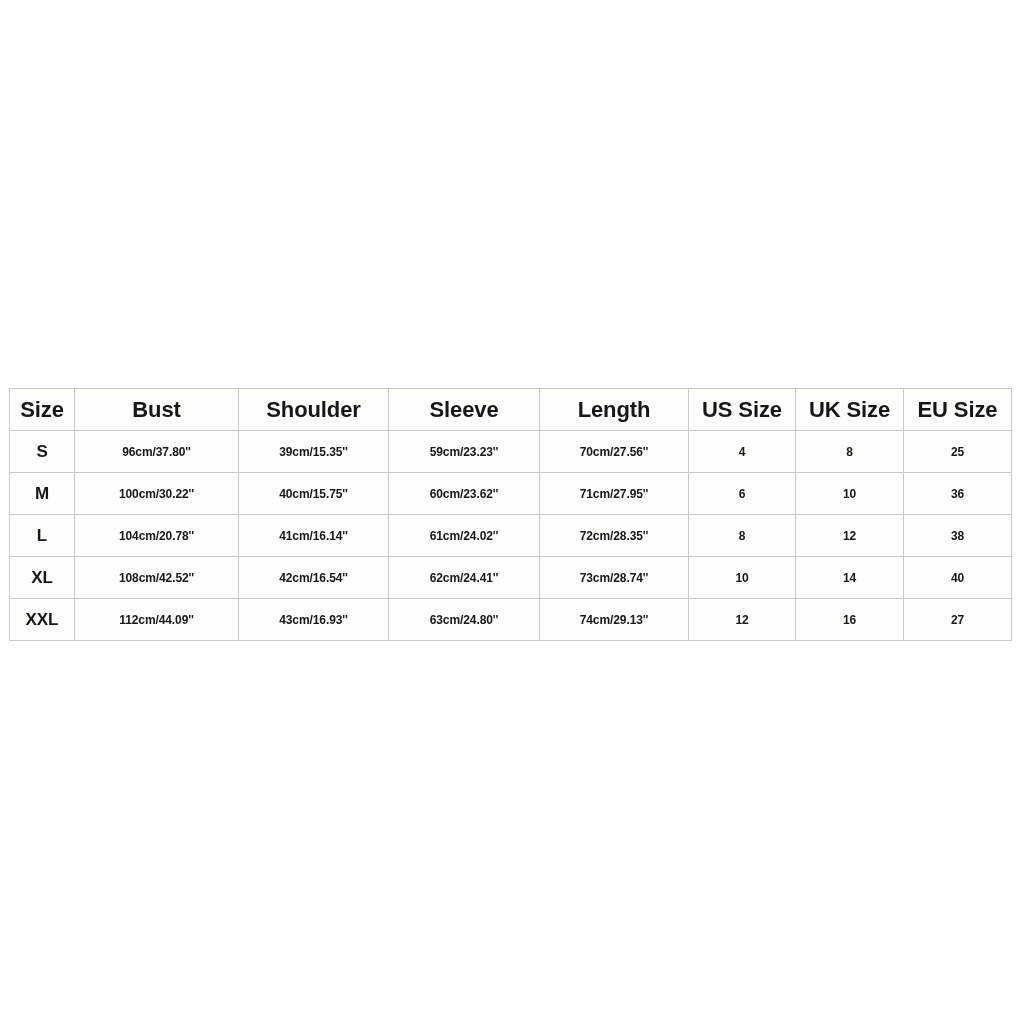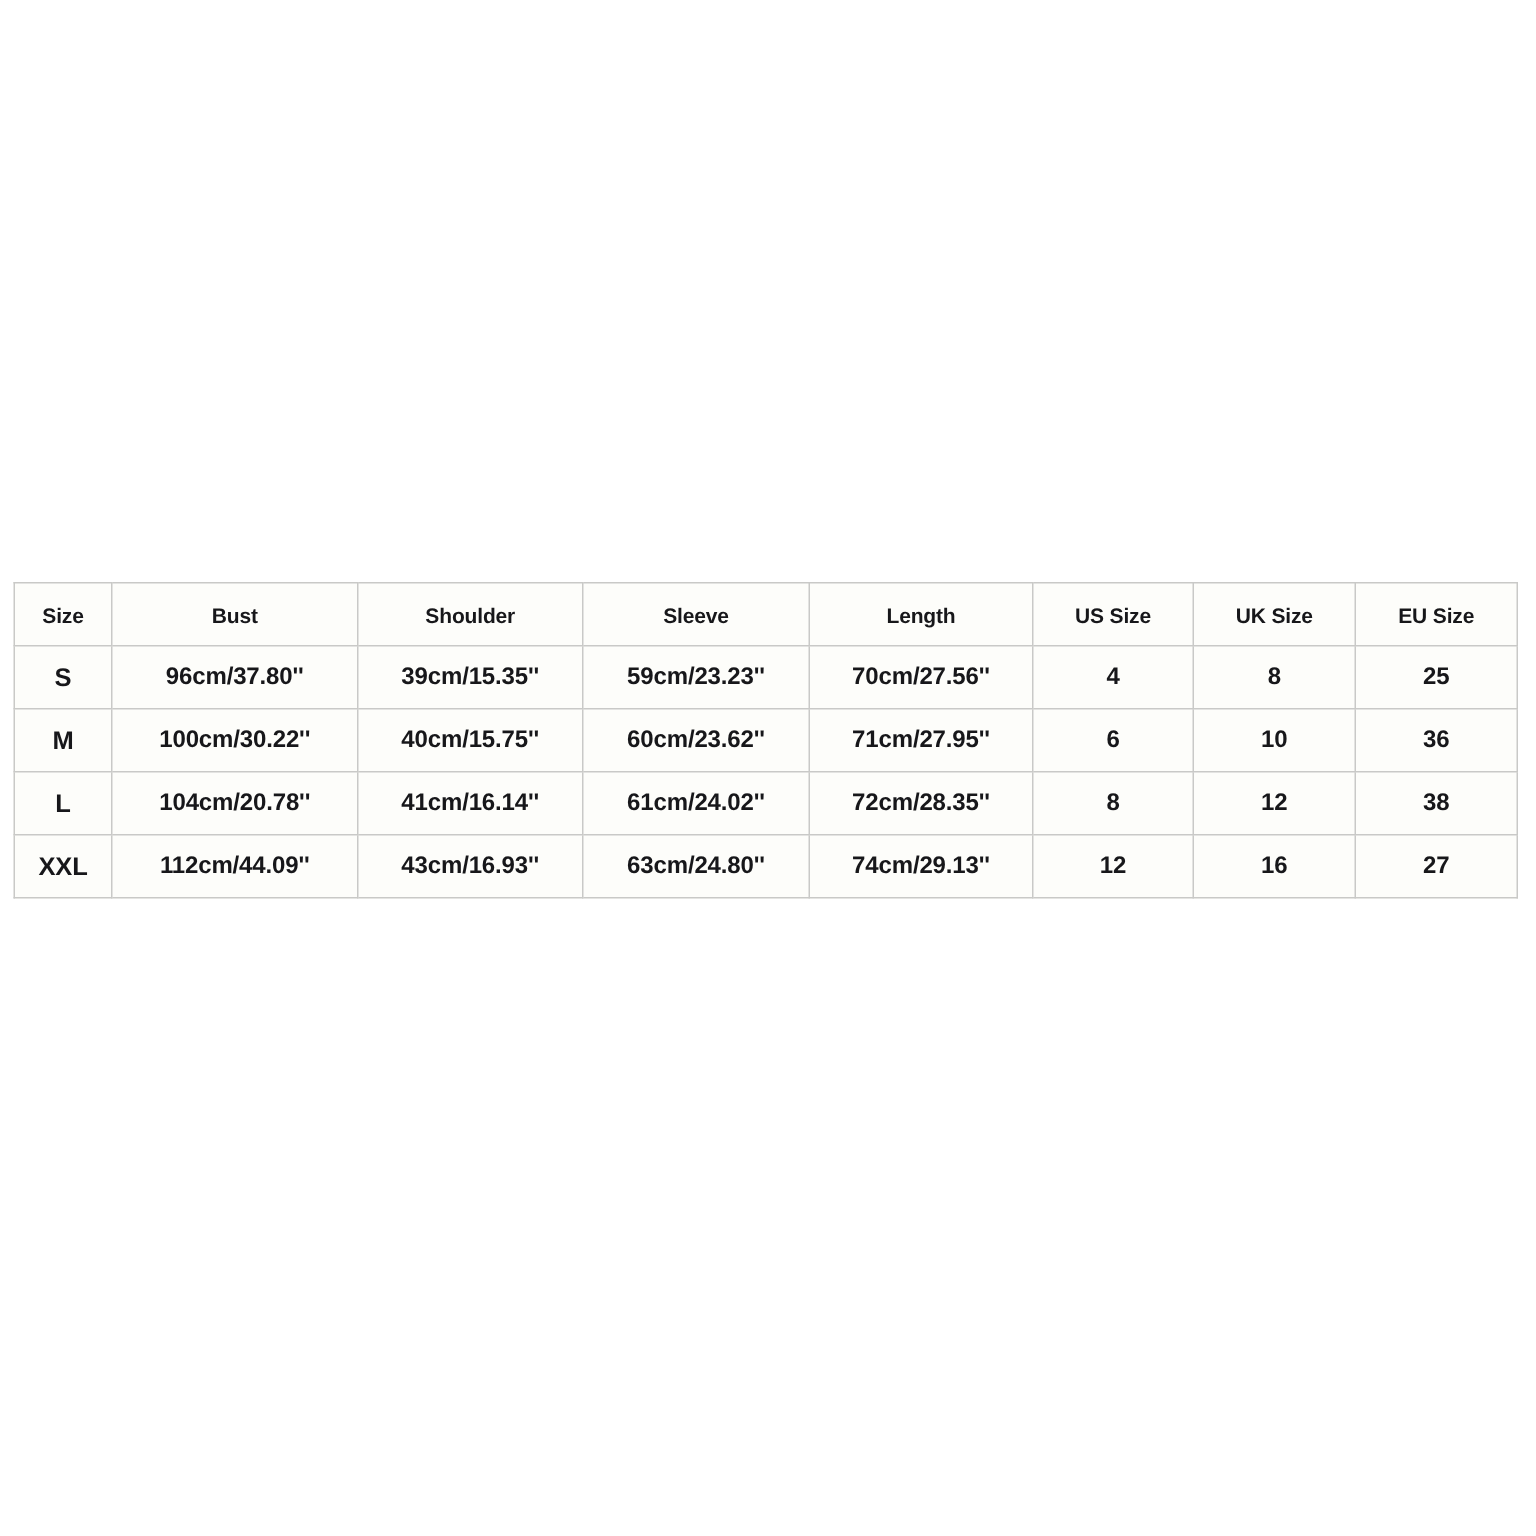--- a/index.html
+++ b/index.html
@@ -50,30 +50,30 @@
   table.size-chart col.c-uk       { width: 108px; }
   table.size-chart col.c-eu       { width: 108px; }
 
   table.size-chart th,
   table.size-chart td {
     border: 1px solid #c9c9c7;
     height: 41px;
     padding: 0 4px;
     text-align: center;
     vertical-align: middle;
-    font-size: 16px;
+    font-size: 12px;
     font-weight: bold;
     color: #17171a;
     letter-spacing: -0.1px;
     white-space: nowrap;
     background: #fdfdfa;
   }
 
   table.size-chart thead th {
-    font-size: 14px;
+    font-size: 22px;
   }
 
   table.size-chart td.cell-size {
     font-size: 17px;
   }
 </style>
 </head>
 <body>
 
 <div id="page">
@@ -127,20 +127,30 @@
           <td class="cell-size">L</td>
           <td>104cm/20.78''</td>
           <td>41cm/16.14''</td>
           <td>61cm/24.02''</td>
           <td>72cm/28.35''</td>
           <td>8</td>
           <td>12</td>
           <td>38</td>
         </tr>
         <tr>
+          <td class="cell-size">XL</td>
+          <td>108cm/42.52''</td>
+          <td>42cm/16.54''</td>
+          <td>62cm/24.41''</td>
+          <td>73cm/28.74''</td>
+          <td>10</td>
+          <td>14</td>
+          <td>40</td>
+        </tr>
+        <tr>
           <td class="cell-size">XXL</td>
           <td>112cm/44.09''</td>
           <td>43cm/16.93''</td>
           <td>63cm/24.80''</td>
           <td>74cm/29.13''</td>
           <td>12</td>
           <td>16</td>
           <td>27</td>
         </tr>
       </tbody>

